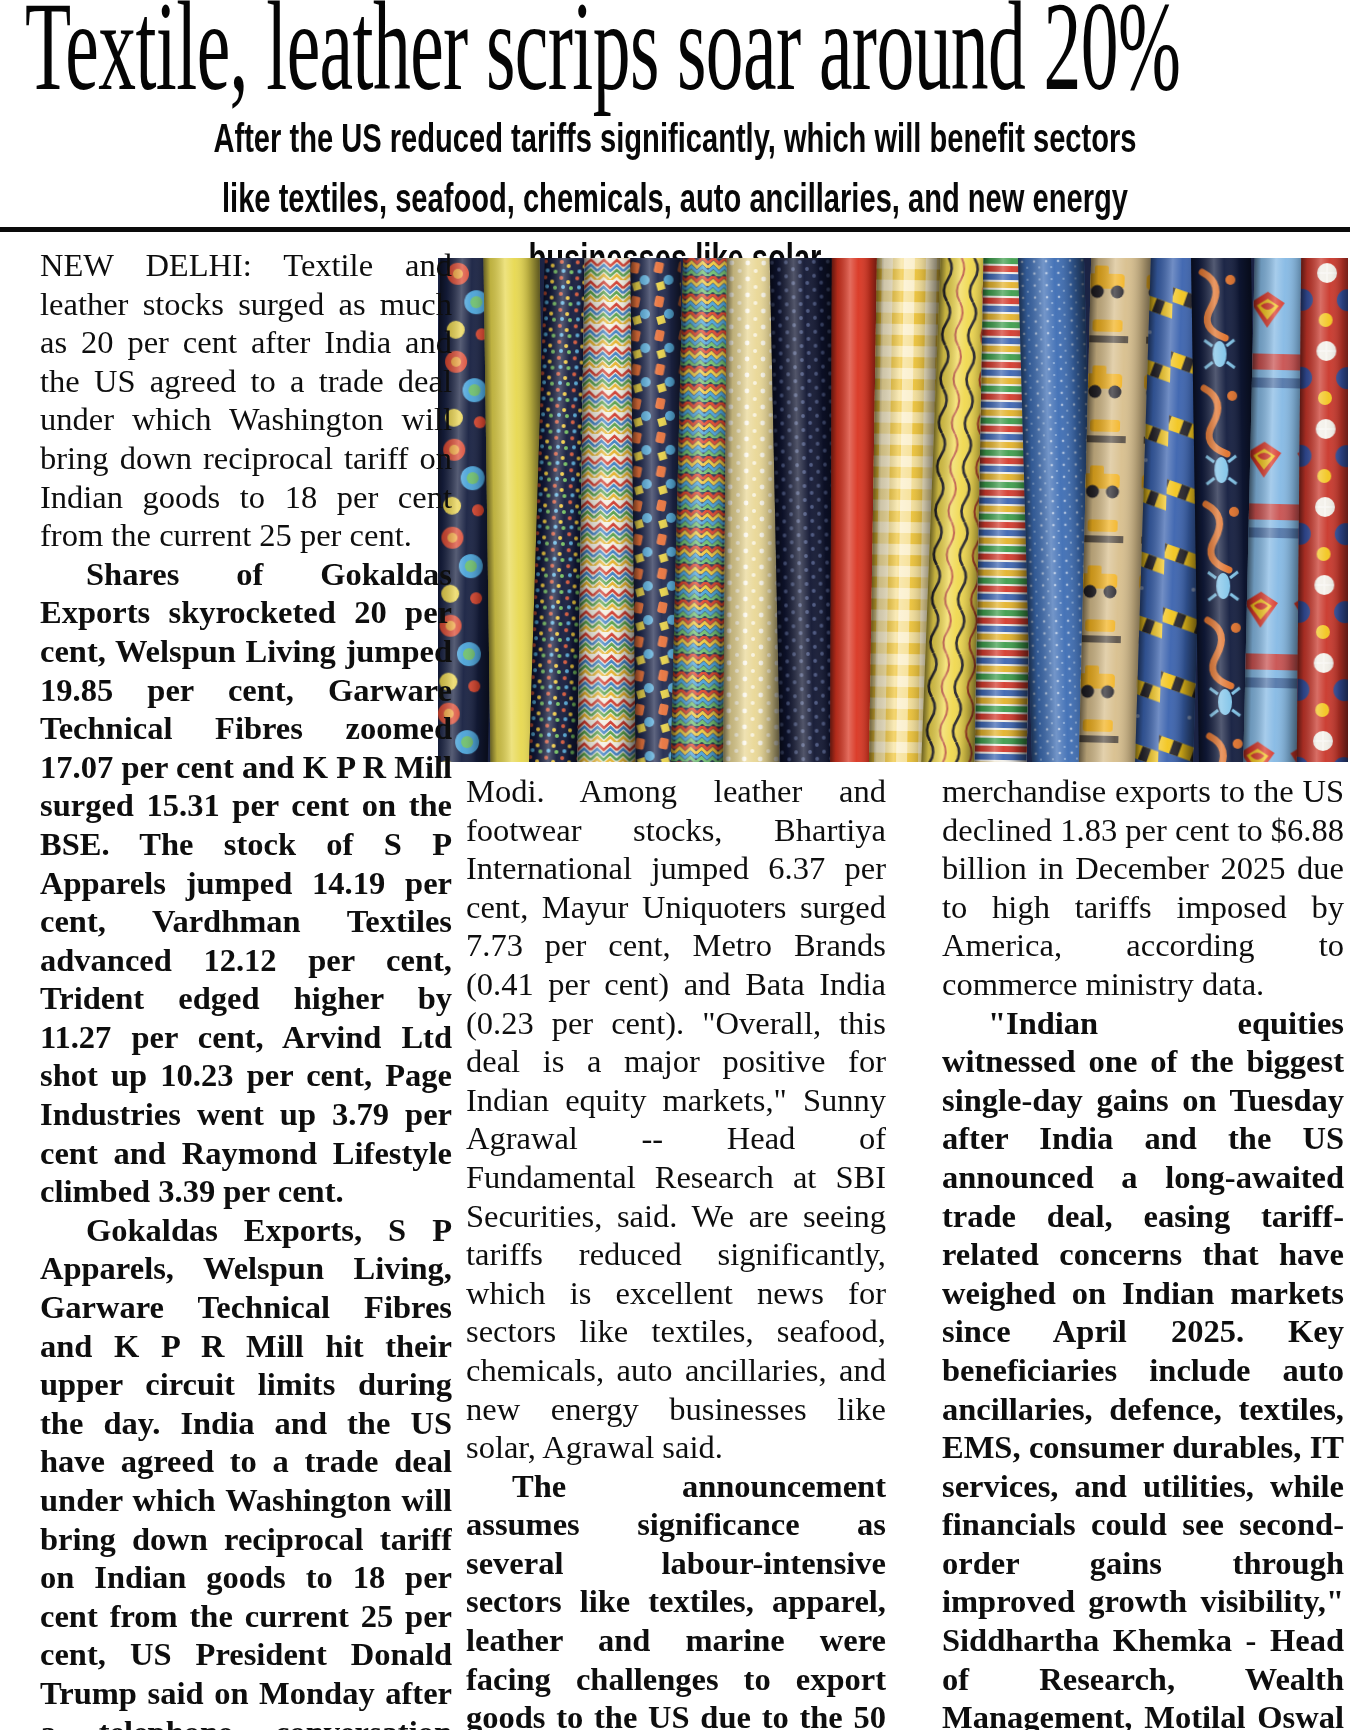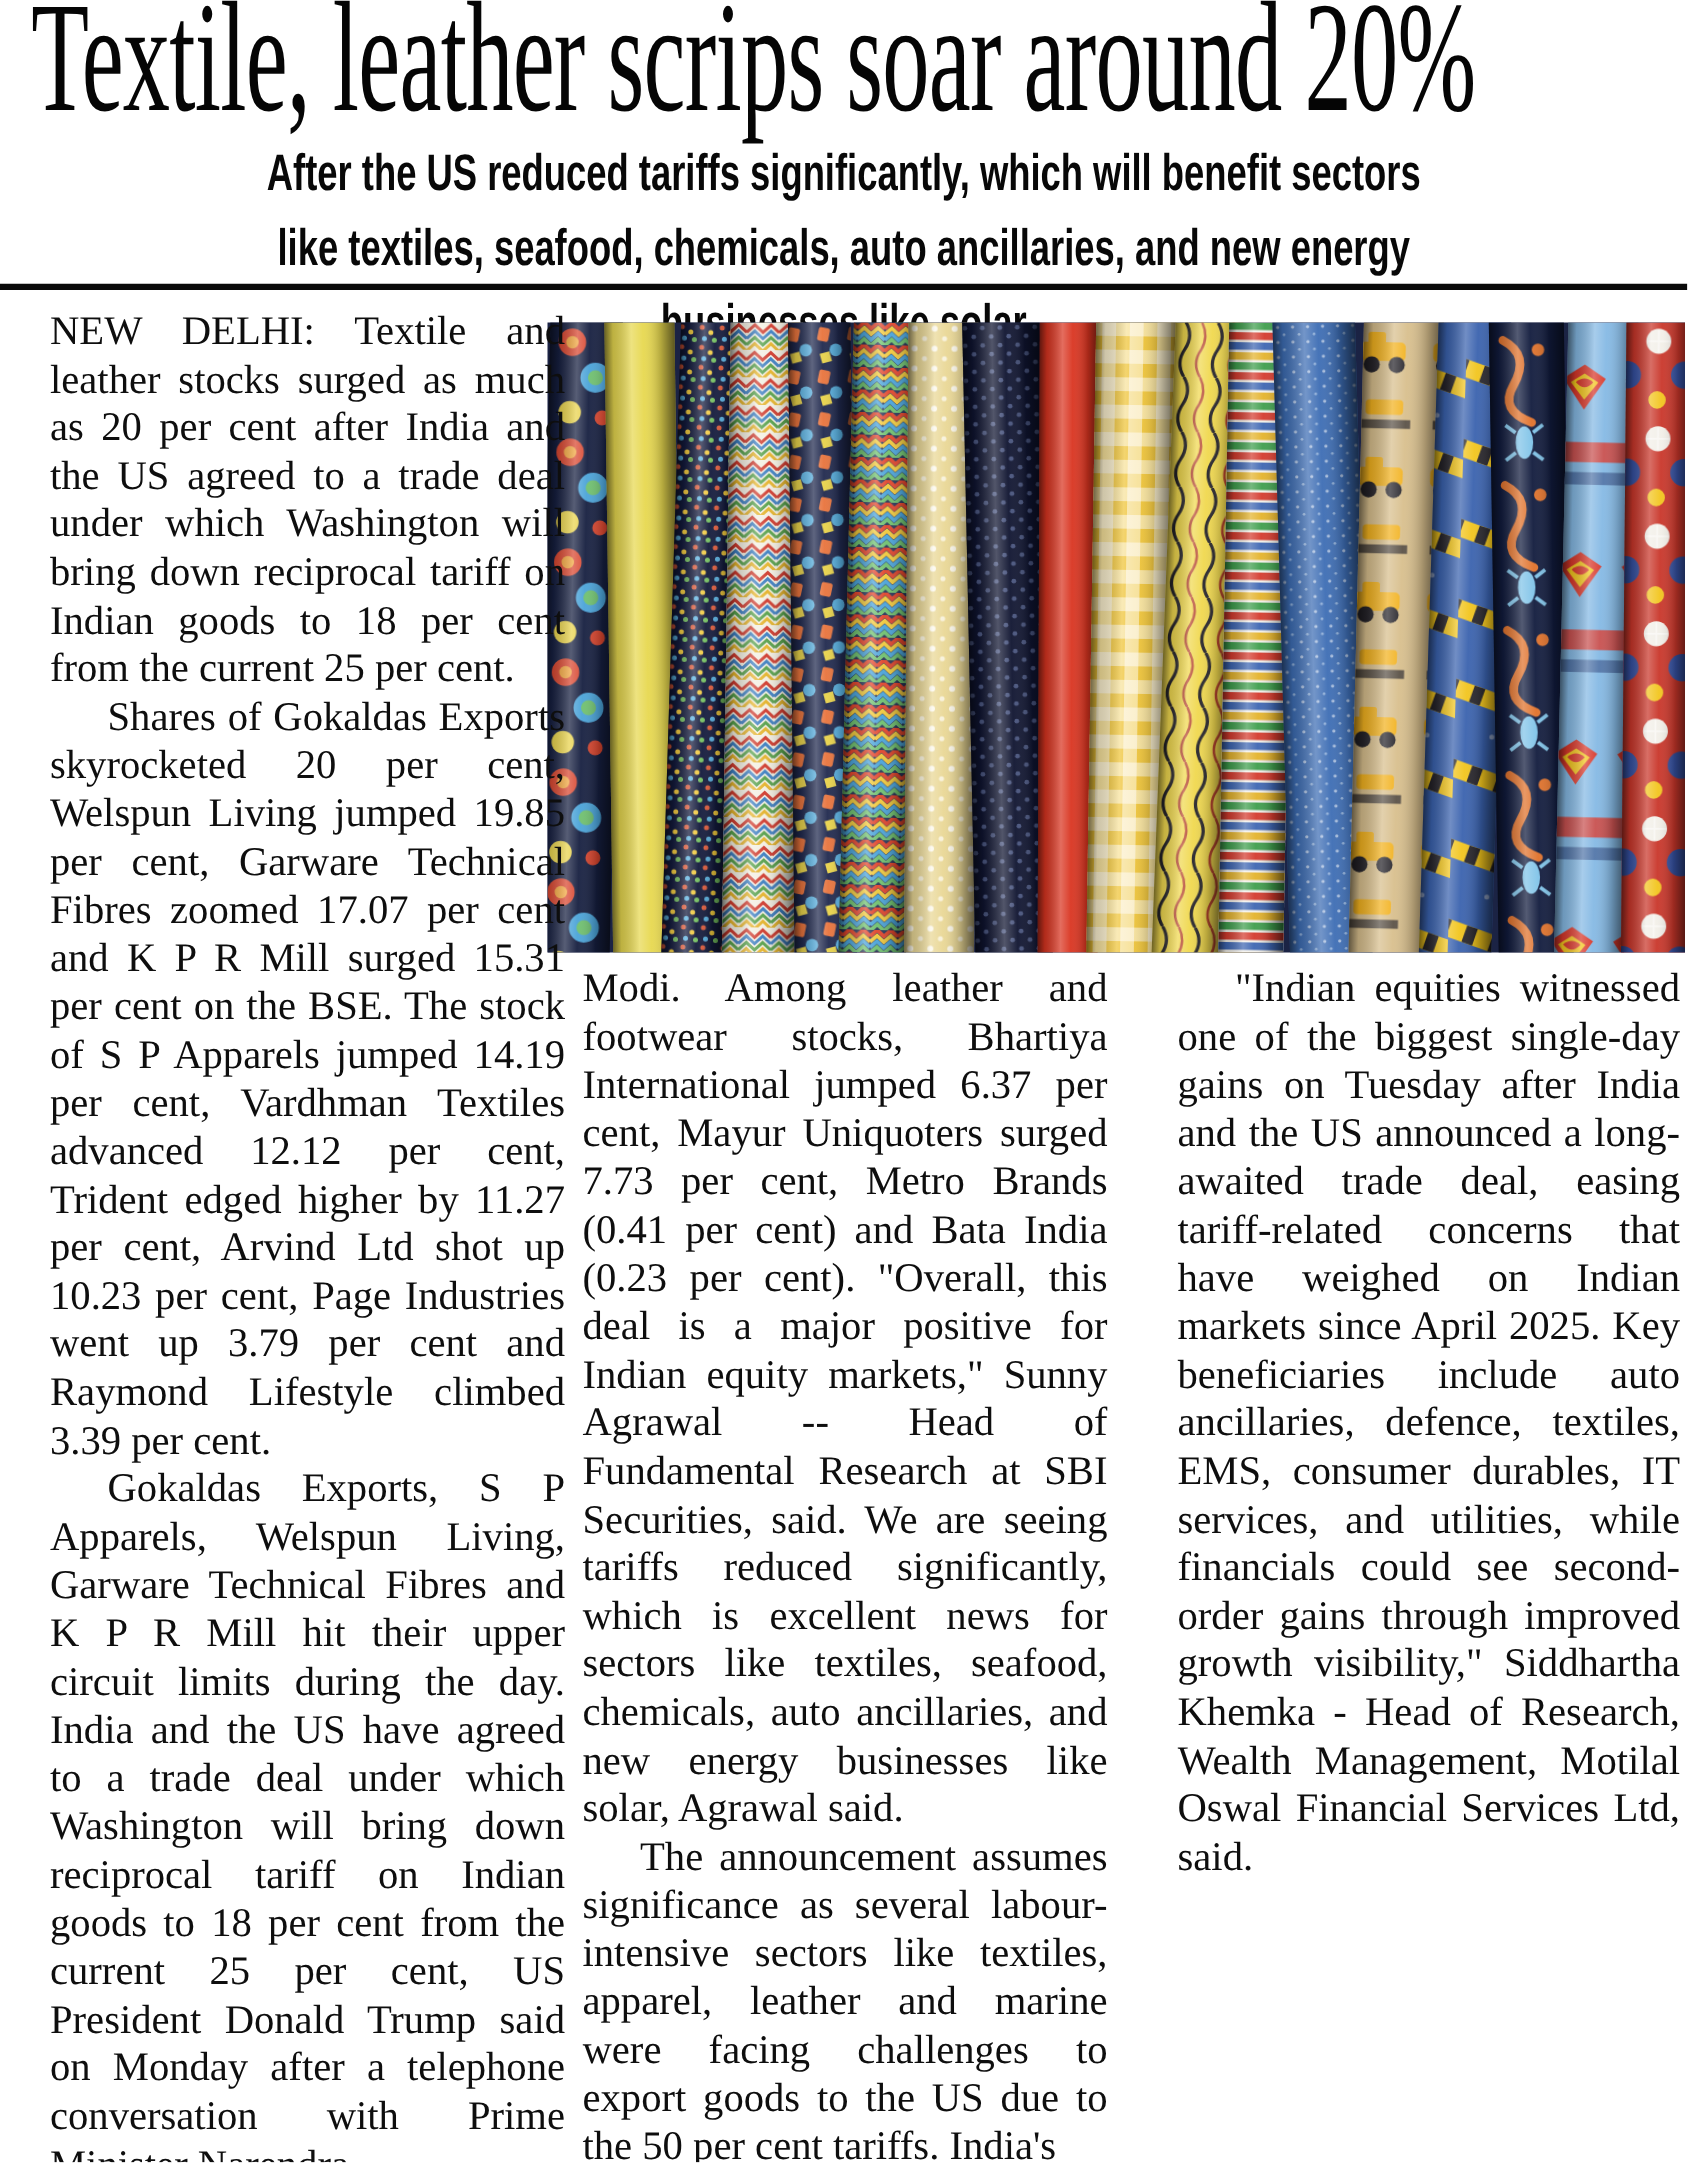--- a/index.html
+++ b/index.html
@@ -25,21 +25,21 @@
   }
   .photo svg{display:block;width:100%;height:100%;}
 
   .col{
     position:absolute;text-align:justify;color:#0e0e0e;
     font-family:"Liberation Serif","DejaVu Serif",serif;
     font-size:32.5px;line-height:38.6px;overflow:hidden;
     hyphens:auto;-webkit-hyphens:auto;
   }
   .col p{margin:0;padding:0;}
-  .col p.indent{text-indent:46px;}
+  .col p.indent{text-indent:46px;font-weight:bold;}
   .col1{left:8px;top:246px;width:412px;height:1484px;margin-left:32px;}
   .col2{left:466px;top:772px;width:420px;height:958px;}
   .col3{left:942px;top:772px;width:402px;height:958px;}
 </style>
 </head>
 <body>
 
 <div class="page">
 
   <h1 class="headline">Textile, leather scrips soar around 20%</h1>
@@ -265,16 +265,17 @@
     <p class="indent">Shares of Gokaldas Exports skyrocketed 20 per cent, Welspun Living jumped 19.85 per cent, Garware Technical Fibres zoomed 17.07 per cent and K P R Mill surged 15.31 per cent on the BSE. The stock of S P Apparels jumped 14.19 per cent, Vardhman Textiles advanced 12.12 per cent, Trident edged higher by 11.27 per cent, Arvind Ltd shot up 10.23 per cent, Page Industries went up 3.79 per cent and Raymond Lifestyle climbed 3.39 per cent.</p>
     <p class="indent">Gokaldas Exports, S P Apparels, Welspun Living, Garware Technical Fibres and K P R Mill hit their upper circuit limits during the day. India and the US have agreed to a trade deal under which Washington will bring down reciprocal tariff on Indian goods to 18 per cent from the current 25 per cent, US President Donald Trump said on Monday after a telephone conversation with Prime Minister Narendra</p>
   </div>
 
   <div class="col col2">
     <p>Modi. Among leather and footwear stocks, Bhartiya International jumped 6.37 per cent, Mayur Uniquoters surged 7.73 per cent, Metro Brands (0.41 per cent) and Bata India (0.23 per cent). "Overall, this deal is a major positive for Indian equity markets," Sunny Agrawal -- Head of Fundamental Research at SBI Securities, said. We are seeing tariffs reduced significantly, which is excellent news for sectors like textiles, seafood, chemicals, auto ancillaries, and new energy businesses like solar, Agrawal said.</p>
     <p class="indent">The announcement assumes significance as several labour-intensive sectors like textiles, apparel, leather and marine were facing challenges to export goods to the US due to the 50 per cent tariffs. India's</p>
   </div>
 
   <div class="col col3">
+    <p>merchandise exports to the US declined 1.83 per cent to $6.88 billion in December 2025 due to high tariffs imposed by America, according to commerce ministry data.</p>
     <p class="indent">"Indian equities witnessed one of the biggest single-day gains on Tuesday after India and the US announced a long-awaited trade deal, easing tariff-related concerns that have weighed on Indian markets since April 2025. Key beneficiaries include auto ancillaries, defence, textiles, EMS, consumer durables, IT services, and utilities, while financials could see second-order gains through improved growth visibility," Siddhartha Khemka - Head of Research, Wealth Management, Motilal Oswal Financial Services Ltd, said.</p>
   </div>
 
 </div>
 
 </body></html>

